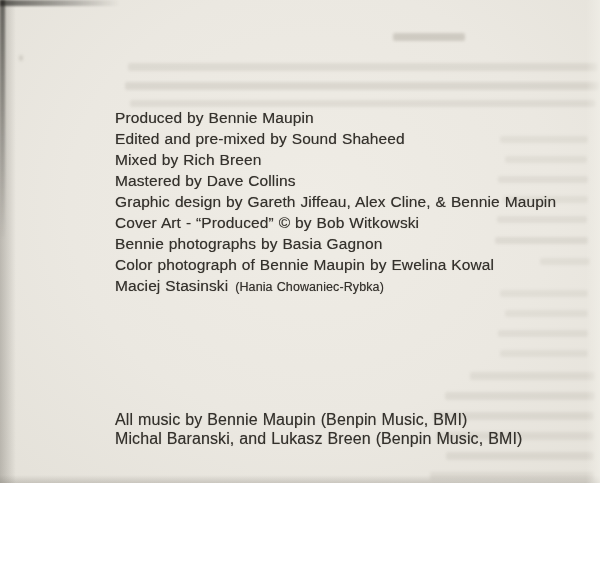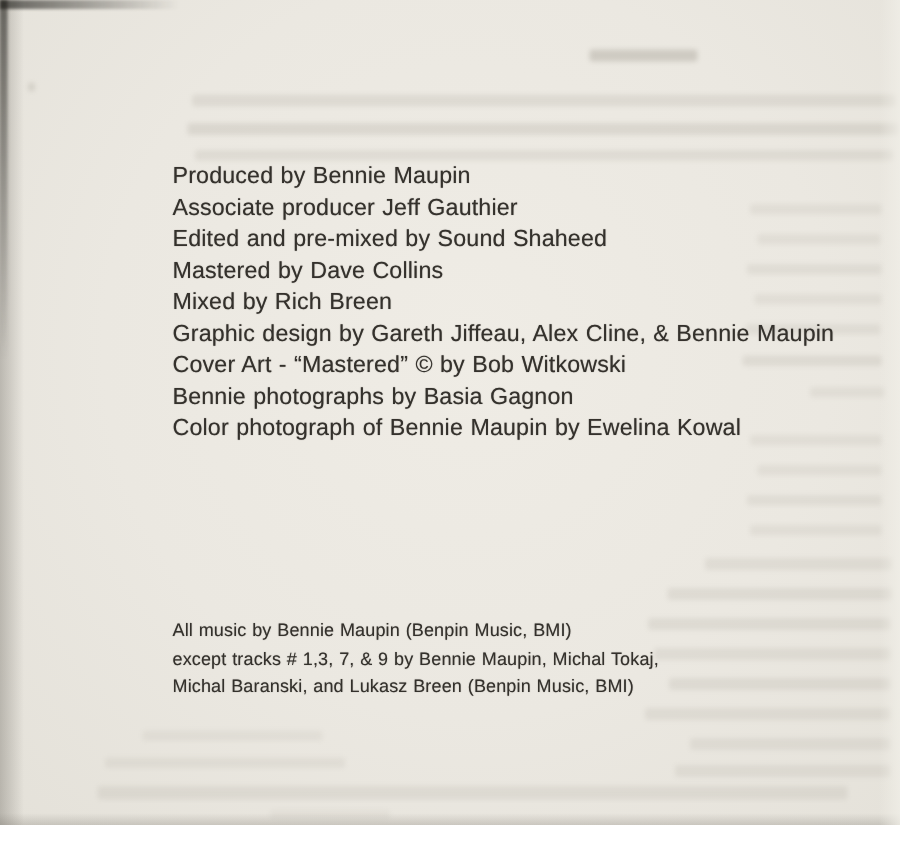--- a/index.html
+++ b/index.html
@@ -1,21 +1,21 @@
 <!DOCTYPE html>
 <html style="--paper: #ebe8e1; --ink: #34312c; --bleed: #8d877b;"><head>
 <meta charset="utf-8">
 <style>
   html,body{margin:0;padding:0;}
   body{
     width:600px;height:567px;overflow:hidden;
     font-family:"Liberation Sans","DejaVu Sans",sans-serif;
   }
   .page{
-    position:relative;width:600px;height:550px;overflow:hidden;
+    position:relative;width:600px;height:483px;overflow:hidden;
     background:
       radial-gradient(ellipse at 52% 42%, #efece5 0%, var(--paper,#ebe8e1) 55%, #e4e1d9 100%);
   }
   
   .edge-left{
     position:absolute;left:0;top:0;width:16px;height:100%;
     background:linear-gradient(to right, rgba(82,78,70,.30), rgba(82,78,70,0));
     pointer-events:none;
   }
   .edge-topleft{
@@ -44,21 +44,21 @@
     position:absolute;left:115px;top:107px;
     font-size:15.5px;line-height:21px;letter-spacing:.1px;word-spacing:.5px;
     color:var(--ink,#34312c);
     text-shadow:0 0 .7px rgba(52,49,44,.55);
     white-space:nowrap;
   }
   .credits .indent{padding-left:17px;}
   .credits .note{font-size:12.5px;margin-left:7px;letter-spacing:.1px;}
   .music{
     position:absolute;left:115px;top:411px;
-    font-size:12px;line-height:18.6px;letter-spacing:.1px;word-spacing:.4px;
+    font-size:16px;line-height:18.6px;letter-spacing:.1px;word-spacing:.4px;
     color:var(--ink,#34312c);
     text-shadow:0 0 .7px rgba(52,49,44,.5);
     white-space:nowrap;
   }
 
   
   .bleed-layer{position:absolute;inset:0;pointer-events:none;}
   .bleed{
     position:absolute;border-radius:2px;
     background:var(--bleed,#8d877b);
@@ -96,33 +96,34 @@
       <div class="bleed" style="left: 460px; top: 492px; width: 134px; height: 8px; opacity: 0.12;"></div>
       <div class="bleed" style="left: 450px; top: 510px; width: 144px; height: 8px; opacity: 0.12;"></div>
       <div class="bleed" style="left: 95px; top: 487px; width: 120px; height: 7px; opacity: 0.09;"></div>
       <div class="bleed" style="left: 70px; top: 505px; width: 160px; height: 7px; opacity: 0.1;"></div>
       <div class="bleed" style="left: 65px; top: 524px; width: 500px; height: 9px; opacity: 0.13;"></div>
       <div class="bleed" style="left: 180px; top: 540px; width: 80px; height: 6px; opacity: 0.07;"></div>
     </div>
 
   <div class="credits">
     <div class="line">Produced by Bennie Maupin</div>
-    <div class="line">Associate producer Jeff Gauthier</div>
     <div class="line">Edited and pre-mixed by Sound Shaheed</div>
+    <div class="line">Mixed by Rich Breen</div>
     <div class="line">Mastered by Dave Collins</div>
-    <div class="line">Mixed by Rich Breen</div>
     <div class="line">Graphic design by Gareth Jiffeau, Alex Cline, &amp; Bennie Maupin</div>
-    <div class="line">Cover Art - “Mastered” © by Bob Witkowski</div>
+    <div class="line">Cover Art - “Produced” © by Bob Witkowski</div>
     <div class="line">Bennie photographs by Basia Gagnon</div>
     <div class="line">Color photograph of Bennie Maupin by Ewelina Kowal</div>
+    <div class="line">
+      <span>Maciej Stasinski</span><span class="note">(Hania Chowaniec-Rybka)</span>
+    </div>
   </div>
 
   <div class="music">
     <div class="line">All music by Bennie Maupin (Benpin Music, BMI)</div>
-    <div class="line">except tracks # 1,3, 7, &amp; 9 by Bennie Maupin, Michal Tokaj,</div>
     <div class="line">Michal Baranski, and Lukasz Breen (Benpin Music, BMI)</div>
   </div>
 
   <div class="edge-left"></div>
   <div class="edge-left-dark"></div>
   <div class="edge-topleft"></div>
   <div class="edge-bottom"></div>
   <div class="edge-right"></div>
 </div>
 

